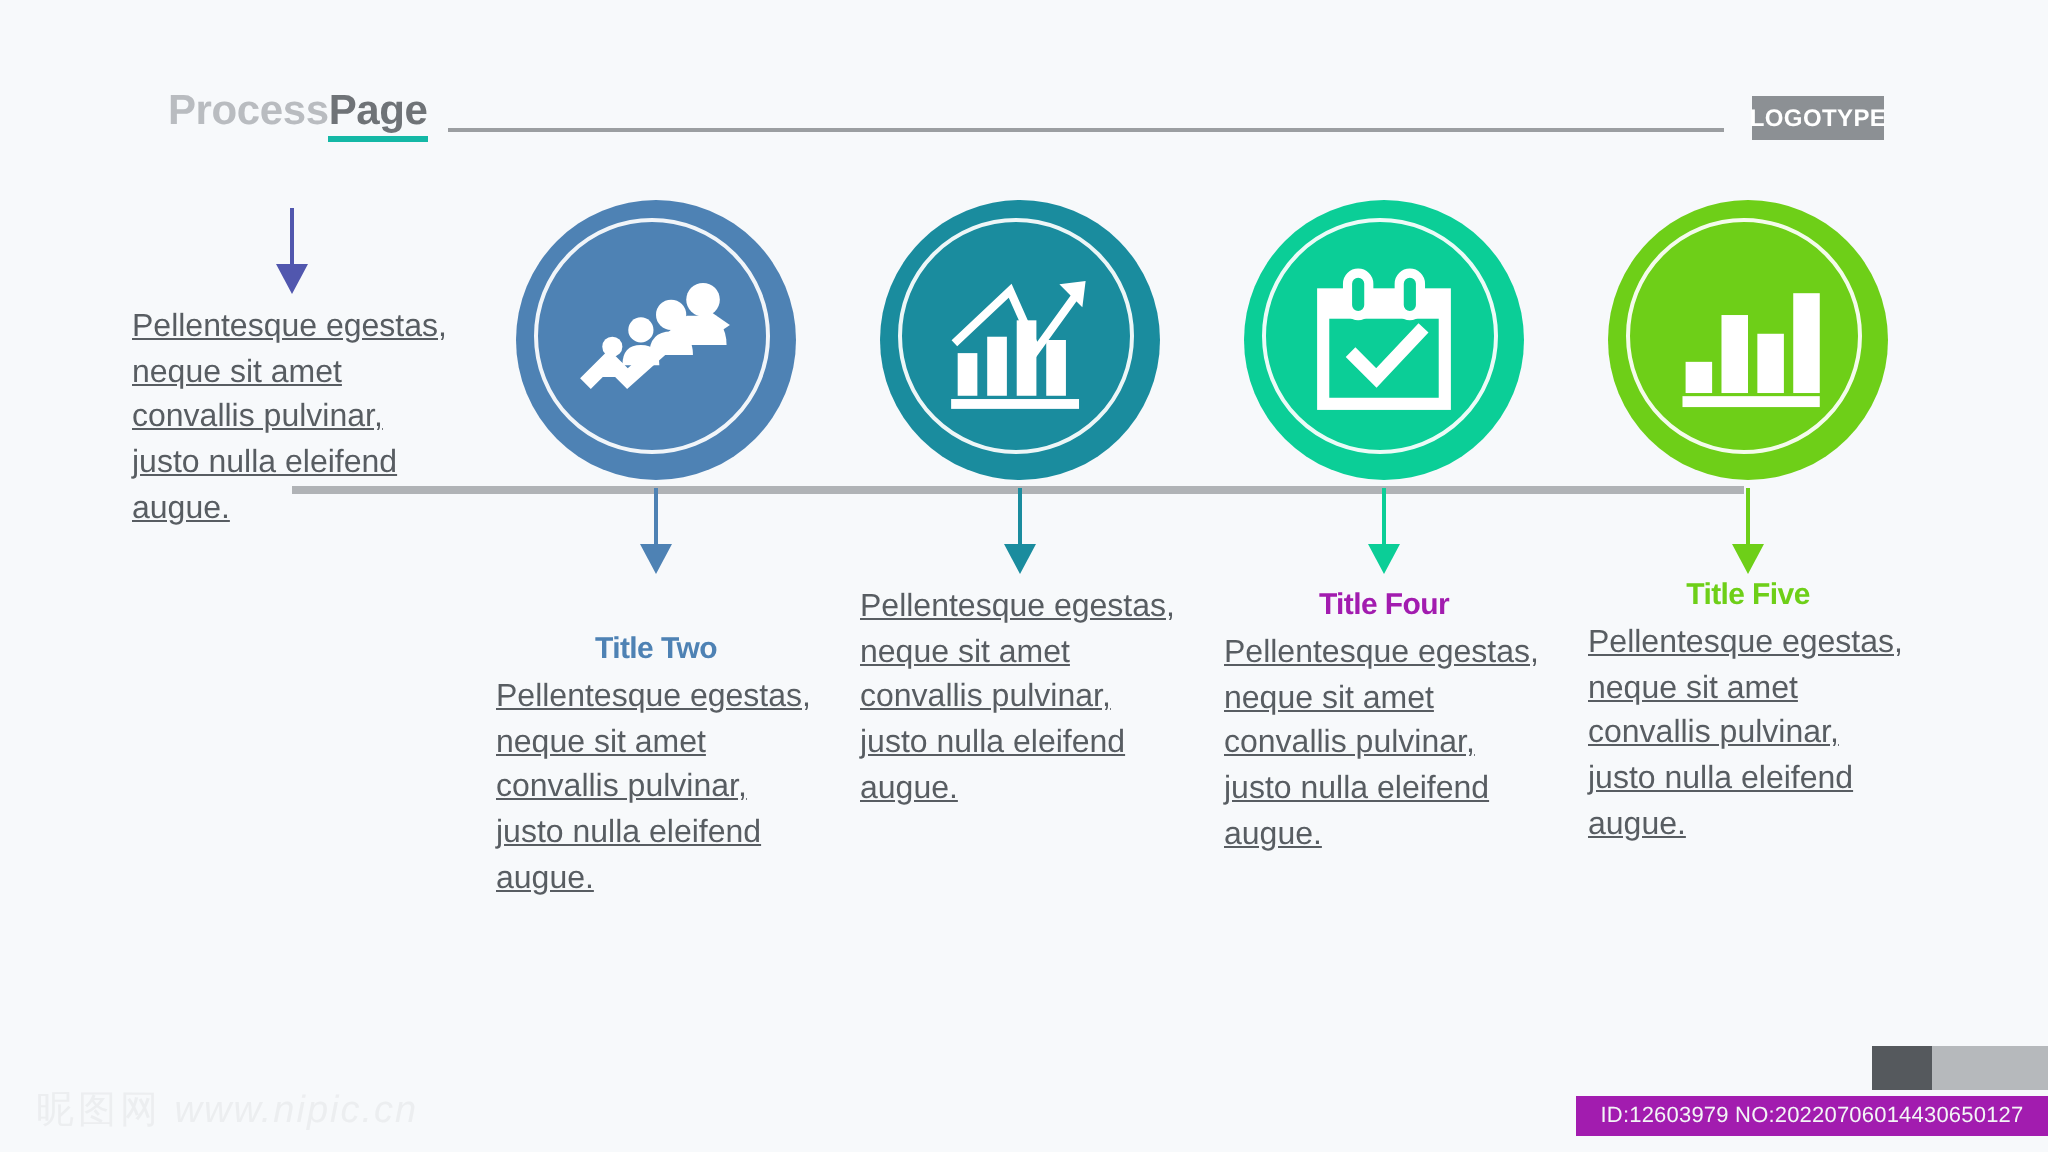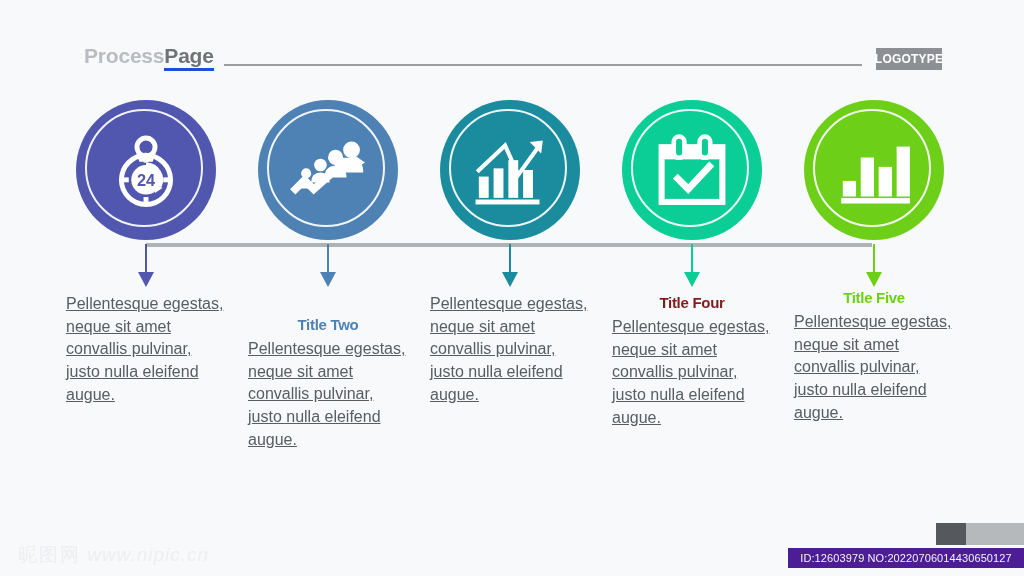--- a/index.html
+++ b/index.html
@@ -13,21 +13,21 @@
   
   #header{
     position:absolute;left:0;top:0;width:1024px;height:100px;
   }
   #page-title{
     position:absolute;left:84px;top:44px;
     font-size:21px;font-weight:bold;letter-spacing:-0.2px;
     white-space:nowrap;
   }
   #page-title .t-light{color:#b9bcc0;}
-  #page-title .t-dark{color:#6f7377;border-bottom:3px solid #1d4ed8;padding-bottom:1px;}
+  #page-title .t-dark{color:#6f7377;border-bottom:3px solid #14b8a6;padding-bottom:1px;}
   #title-rule{
     position:absolute;left:224px;top:64px;width:638px;height:2px;
     background:#9b9ea1;
   }
   #logotype{
     position:absolute;left:876px;top:48px;
     width:66px;height:22px;
     background:#8c9094;
     color:#ffffff;
     font-size:12px;font-weight:bold;
@@ -97,21 +97,21 @@
     background:#55595d;color:#ffffff;
     font-size:12px;font-weight:bold;
     display:flex;align-items:center;justify-content:center;padding-left:48px;
   }
   #footer-bar{
     position:absolute;left:966px;top:523px;width:58px;height:22px;
     background:#b6b9bc;
   }
   #footer-id{
     position:absolute;left:788px;top:548px;width:236px;height:20px;
-    background:#4c1d95;
+    background:#a21caf;
     color:#f3f5f6;
     font-size:11px;
     display:flex;align-items:center;justify-content:center;
     letter-spacing:0.1px;
   }
   #watermark{
     position:absolute;left:18px;top:542px;
     font-size:19px;
     color:#eceef0;
     font-style:italic;
@@ -128,41 +128,20 @@
     <span class="t-light">Process</span><span class="t-dark">Page</span>
   </div>
   <div id="title-rule"></div>
   <div id="logotype">LOGOTYPE</div>
 </div>
 
 <div id="diagram">
   <div id="connector"></div>
 
   <div class="step" style="left:46px;">
-    <div class="circle-wrap">
-      <div class="circle" style="background:#5157ae;"></div>
-      <div class="inner-ring"></div>
-      <div class="icon-holder">
-        <svg width="82" height="82" viewBox="0 0 100 100">
-          <g fill="none" stroke="#ffffff" stroke-width="6">
-            <circle cx="50" cy="22" r="11"></circle>
-            <path d="M38 30 L62 30 L58 40 L42 40 Z" fill="#ffffff" stroke="none"></path>
-            <circle cx="50" cy="62" r="30"></circle>
-            <path d="M50 32 L50 41" stroke-width="6"></path>
-            <path d="M50 83 L50 92" stroke-width="6"></path>
-            <path d="M20 62 L29 62" stroke-width="6"></path>
-            <path d="M71 62 L80 62" stroke-width="6"></path>
-          </g>
-          <circle cx="50" cy="62" r="18" fill="#ffffff"></circle>
-          <path d="M50 44 A18 18 0 0 1 66 70" fill="none" stroke="#ffffff" stroke-width="6"></path>
-          <path d="M60 66 L70 72 L61 78 Z" fill="#ffffff"></path>
-          <text x="50" y="70" text-anchor="middle" font-family="Liberation Sans, sans-serif" font-size="20" font-weight="bold" fill="#5157ae">24</text>
-        </svg>
-      </div>
-    </div>
     <div class="arrow-wrap" style="color:#5157ae;">
       <div class="arrow-stem" style="background:#5157ae;"></div>
       <div class="arrow-head"></div>
     </div>
     <div class="step-body">Pellentesque egestas, neque sit amet convallis pulvinar, justo nulla eleifend augue.</div>
   </div>
 
   <div class="step" style="left:228px;">
     <div class="circle-wrap">
       <div class="circle" style="background:#4e82b4;"></div>
@@ -228,21 +207,21 @@
           <rect x="26" y="6" width="14" height="28" rx="7" fill="#0bce97" stroke="#ffffff" stroke-width="6"></rect>
           <rect x="60" y="6" width="14" height="28" rx="7" fill="#0bce97" stroke="#ffffff" stroke-width="6"></rect>
           <path d="M28 58 L45 75 L76 42" fill="none" stroke="#ffffff" stroke-width="9" stroke-linecap="butt" stroke-linejoin="miter"></path>
         </svg>
       </div>
     </div>
     <div class="arrow-wrap" style="color:#0bce97;">
       <div class="arrow-stem" style="background:#0bce97;"></div>
       <div class="arrow-head"></div>
     </div>
-    <div class="step-title" style="color:#7f1d1d;">Title Four</div>
+    <div class="step-title" style="color:#a21caf;">Title Four</div>
     <div class="step-body">Pellentesque egestas, neque sit amet convallis pulvinar, justo nulla eleifend augue.</div>
   </div>
 
   <div class="step" style="left:774px;">
     <div class="circle-wrap">
       <div class="circle" style="background:#6ecf18;"></div>
       <div class="inner-ring"></div>
       <div class="icon-holder">
         <svg width="78" height="78" viewBox="0 0 100 100">
           <g fill="#ffffff">

